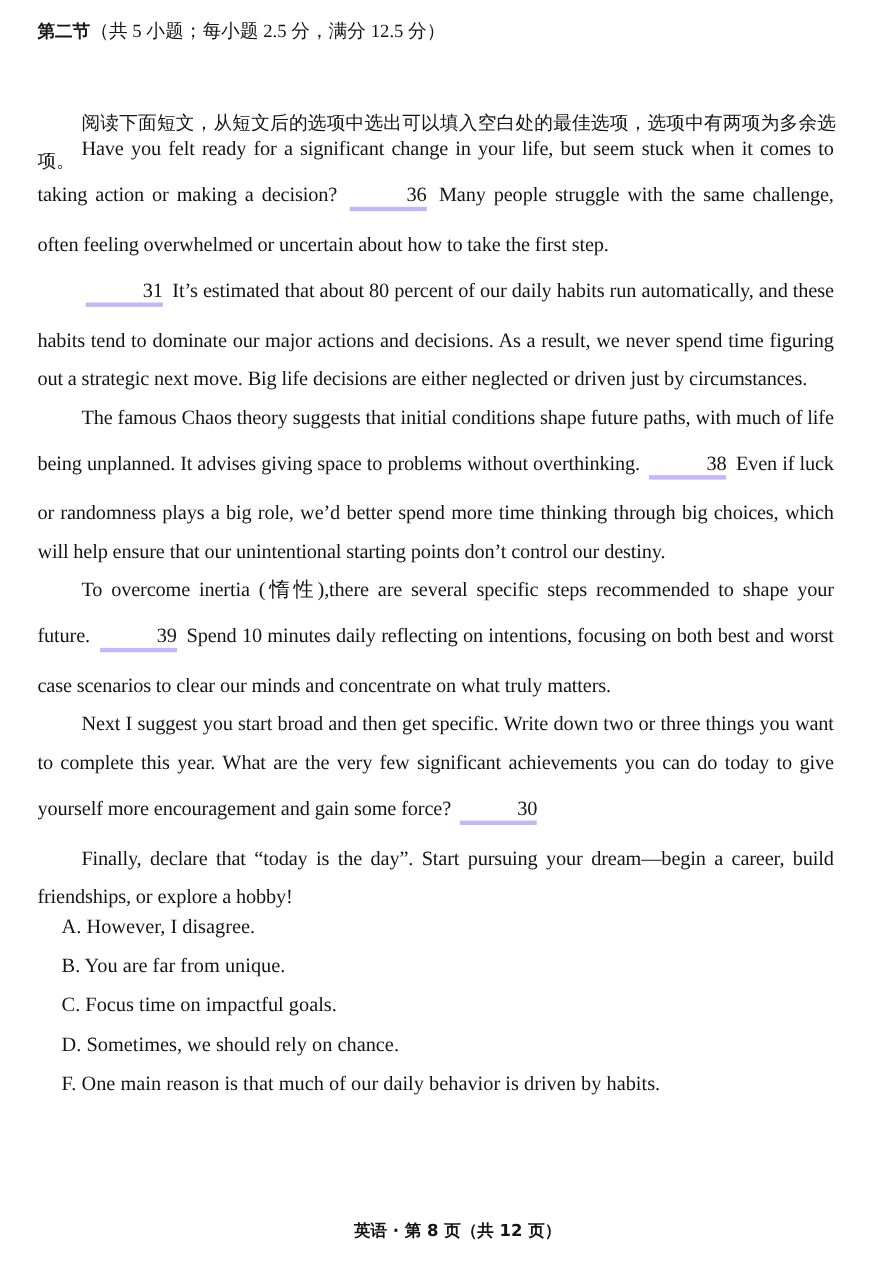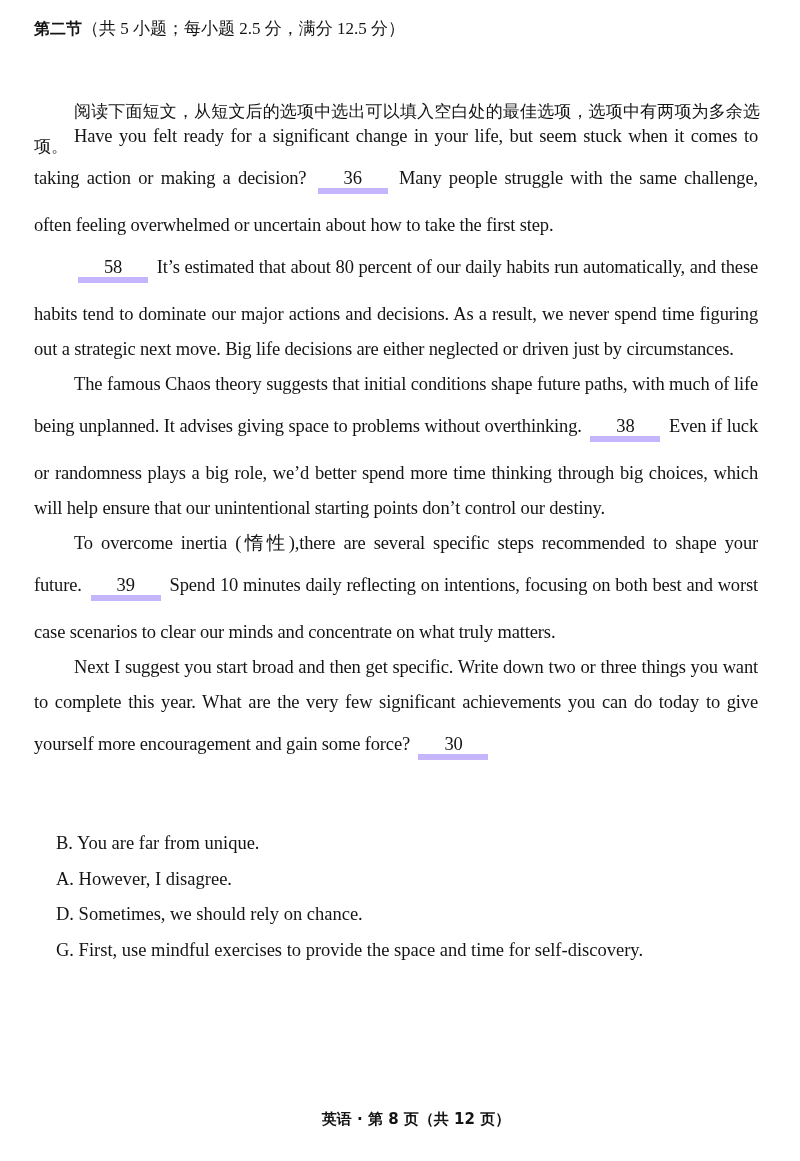--- a/index.html
+++ b/index.html
@@ -17,22 +17,22 @@
   .instructions {
     position: absolute; left: 34px; top: 49px; width: 726px;
     font-size: 17px; line-height: 35px; text-indent: 40px; text-align: justify; margin-top: 45px;
   }
   .passage { position: absolute; left: 34px; top: 119px; width: 724px; }
   .para {
     font-size: 18.5px; line-height: 35px; text-indent: 40px;
     text-align: justify; margin: 0; letter-spacing: -0.15px;
   }
   .blank {
-    display: inline-block; min-width: 70px; text-align: center;
-    border-bottom: 6px solid #c4b5fd; line-height: 20px; text-indent: 0;
+    display: inline-block; min-width: 70px; text-align: right;
+    border-bottom: 4px solid #c4b5fd; line-height: 20px; text-indent: 0;
     margin: 14px 4px;
   }
   .options { position: absolute; left: 56px; top: 826px; }
   .option { font-size: 18.5px; line-height: 35.7px; white-space: nowrap; }
   .footer {
     position: absolute; left: 16px; width: 800px; top: 1110px; text-align: center;
     font-size: 15px; font-family: "DejaVu Sans", sans-serif; font-weight: bold;
   }
 </style>
 </head>
@@ -46,40 +46,44 @@
 
   <div class="instructions">阅读下面短文，从短文后的选项中选出可以填入空白处的最佳选项，选项中有两项为多余选项。</div>
 
   <div class="passage">
     <p class="para">
       <span>Have you felt ready for a significant change in your life, but seem stuck when it comes to taking action or making a decision?</span>
       <span class="blank">36</span>
       <span>Many people struggle with the same challenge, often feeling overwhelmed or uncertain about how to take the first step.</span>
     </p>
     <p class="para">
-      <span class="blank">58</span>
+      <span class="blank">31</span>
       <span>It’s estimated that about 80 percent of our daily habits run automatically, and these habits tend to dominate our major actions and decisions. As a result, we never spend time figuring out a strategic next move. Big life decisions are either neglected or driven just by circumstances.</span>
     </p>
     <p class="para">
       <span>The famous Chaos theory suggests that initial conditions shape future paths, with much of life being unplanned. It advises giving space to problems without overthinking.</span>
       <span class="blank">38</span>
       <span>Even if luck or randomness plays a big role, we’d better spend more time thinking through big choices, which will help ensure that our unintentional starting points don’t control our destiny.</span>
     </p>
     <p class="para">
       <span>To overcome inertia (惰性),there are several specific steps recommended to shape your future.</span>
       <span class="blank">39</span>
       <span>Spend 10 minutes daily reflecting on intentions, focusing on both best and worst case scenarios to clear our minds and concentrate on what truly matters.</span>
     </p>
     <p class="para">
       <span>Next I suggest you start broad and then get specific. Write down two or three things you want to complete this year. What are the very few significant achievements you can do today to give yourself more encouragement and gain some force?</span>
       <span class="blank">30</span>
     </p>
+    <p class="para">
+      <span>Finally, declare that “today is the day”. Start pursuing your dream—begin a career, build friendships, or explore a hobby!</span>
+    </p>
   </div>
 
   <div class="options">
+    <div class="option">A. However, I disagree.</div>
     <div class="option">B. You are far from unique.</div>
-    <div class="option">A. However, I disagree.</div>
+    <div class="option">C. Focus time on impactful goals.</div>
     <div class="option">D. Sometimes, we should rely on chance.</div>
-    <div class="option">G. First, use mindful exercises to provide the space and time for self-discovery.</div>
+    <div class="option">F. One main reason is that much of our daily behavior is driven by habits.</div>
   </div>
 
   <div class="footer">英语 · 第 8 页（共 12 页）</div>
 </div>
 
 </body></html>

